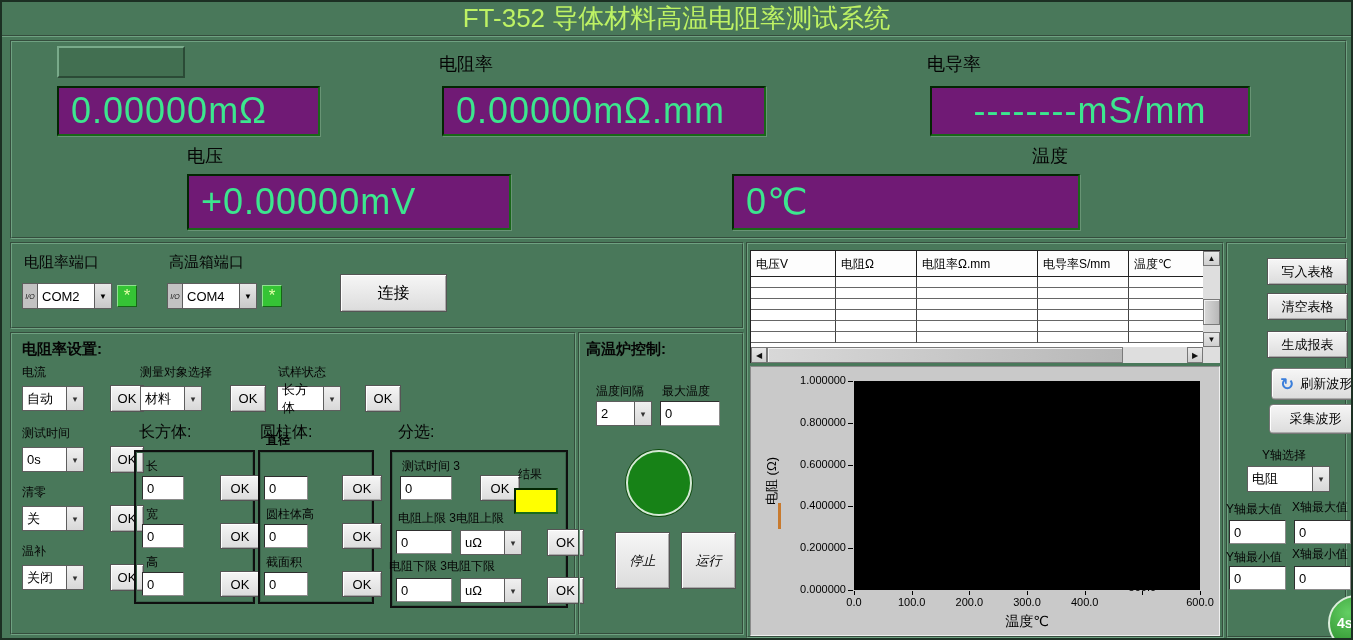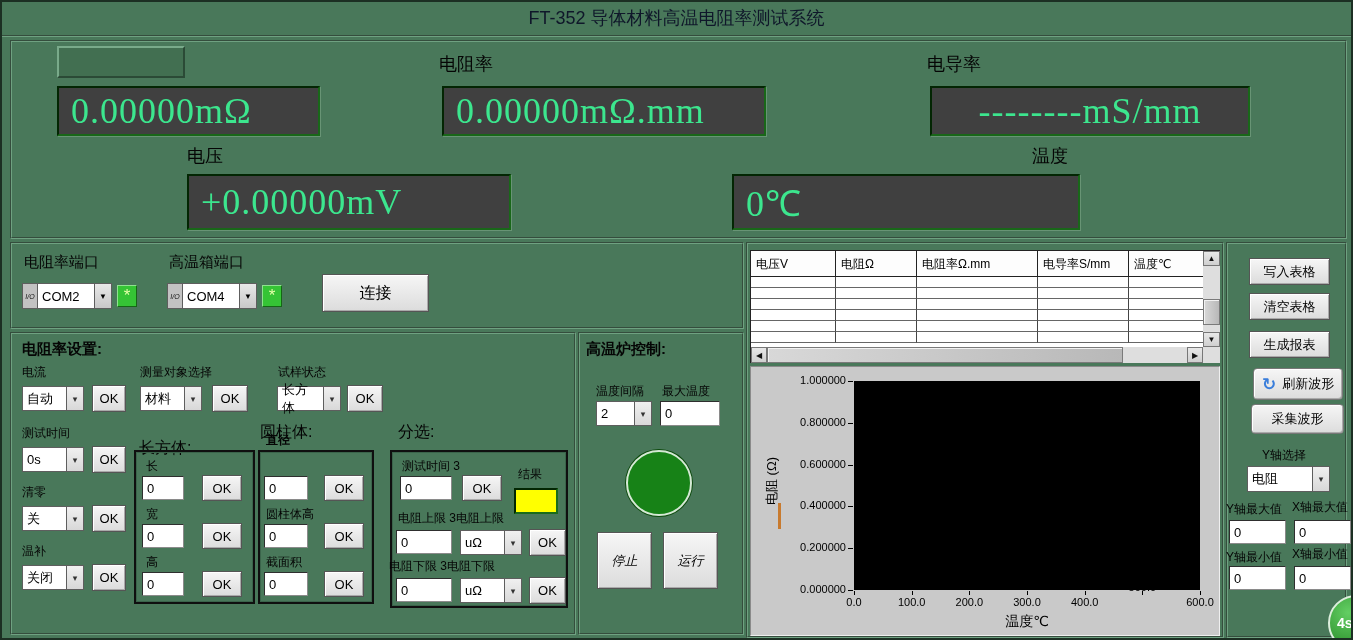--- a/index.html
+++ b/index.html
@@ -4,29 +4,29 @@
 <style>
   * { margin:0; padding:0; box-sizing:border-box; }
   body { font-family:"Liberation Sans","DejaVu Sans",sans-serif; background:#2a2a2a; }
   #app { position:relative; width:1353px; height:640px; background:#49785a;
          border:2px solid #1c2f23; overflow:hidden; }
   .lbl { position:absolute; font-size:12px; color:#050505; white-space:nowrap; }
   .lbl-lg { font-size:18px; }
   .sec-title { font-size:15px; font-weight:bold; }
   .grp-title { font-size:16px; }
   .groove { position:absolute; border:2px groove #6fa181; }
-  .display { position:absolute; background:#404040; color:#3ce68e;
+  .display { position:absolute; background:#701a75; color:#3ce68e;
              border:2px solid; border-color:#032603 #196719 #196719 #032603;
              box-shadow:1px 1px 0 rgba(200,230,200,.25);
              display:flex; align-items:center; padding-left:12px;
-             font-size:36px; letter-spacing:1px;font-family:Liberation Serif, serif; }
+             font-size:36px; letter-spacing:1px; }
   .btn { position:absolute; background:linear-gradient(180deg,#f6f6f6,#dcdcdc);
          border:1px solid #555; box-shadow:inset 1px 1px 0 #fff, inset -1px -1px 0 #aaa;
          display:flex; align-items:center; justify-content:center;
-         font-size:13px; color:#000; cursor:pointer; }
+         font-size:13px; color:#000; cursor:pointer;margin-left:18px; }
   .btn-round { border-radius:4px; border-color:#777; }
   .field { position:absolute; background:#fff; border:1px solid;
            border-color:#2e2e2e #8a8a8a #8a8a8a #2e2e2e;
            font-size:13px; color:#000; padding:2px 4px;
            font-family:"Liberation Sans","DejaVu Sans",sans-serif; }
   .combo { position:absolute; display:flex; }
   .combo-val { flex:1; background:#fff; border:1px solid #5e5e5e; border-right:none;
                font-size:13px; padding:2px 4px; display:flex; align-items:center; }
   .combo-btn { width:18px; background:linear-gradient(180deg,#f0f0f0,#d8d8d8);
                border:1px solid #5e5e5e; display:flex; align-items:center;
@@ -75,21 +75,21 @@
                 box-shadow:0 0 0 1px #0d4a0d; }
   .yellow-ind { position:absolute; background:#ffff00; border:2px solid;
                 border-color:#032603 #1a6b1a #1a6b1a #032603; }
   .refresh-ico { font-size:17px; color:#3a7edb; font-weight:bold; margin-right:6px; }
   .badge { position:absolute; left:1326px; top:593px; width:56px; height:56px;
            border-radius:50%; background:radial-gradient(circle at 35% 30%,#63cf63,#1b7a1b);
            border:2px solid #ddeedd; color:#fff; font-size:14px; font-weight:bold;
            display:flex; align-items:center; padding-left:7px; }
   #title-bar { position:absolute; left:0; top:0; width:100%; height:35px;
                border-bottom:2px groove #6fa181; text-align:center;
-               font-size:18px; color:#0f172a; line-height:33px; }
+               font-size:26px; color:#bef264; line-height:33px; }
   .empty-box { position:absolute; left:55px; top:44px; width:128px; height:32px;
                background:#426f51; border:2px solid;
                border-color:#79aa8a #2b4a36 #2b4a36 #79aa8a; }
 </style>
 </head>
 <body>
 
 <div id="app">
 
   <div id="title-bar">FT-352 导体材料高温电阻率测试系统</div>
@@ -168,21 +168,21 @@
   </div>
   <div class="btn" style="left:210px;top:383px;width:36px;height:27px;">OK</div>
 
   <div class="lbl" style="left:276px;top:362px;">试样状态</div>
   <div class="combo" style="left:275px;top:384px;width:64px;height:25px;">
     <span class="combo-val">长方体</span>
     <span class="combo-btn">▾</span>
   </div>
   <div class="btn" style="left:345px;top:383px;width:36px;height:27px;">OK</div>
 
-  <div class="lbl grp-title" style="left:137px;top:420px;margin-top:16px;">长方体:</div>
+  <div class="lbl grp-title" style="left:137px;top:420px;">长方体:</div>
   <div class="frame" style="left:132px;top:448px;width:121px;height:154px;"></div>
   <div class="lbl" style="left:144px;top:456px;">长</div>
   <input class="field" style="left: 140px; top: 474px; width: 42px; height: 24px;" value="0">
   <div class="btn" style="left:200px;top:473px;width:40px;height:26px;">OK</div>
   <div class="lbl" style="left:144px;top:504px;">宽</div>
   <input class="field" style="left: 140px; top: 522px; width: 42px; height: 24px;" value="0">
   <div class="btn" style="left:200px;top:521px;width:40px;height:26px;">OK</div>
   <div class="lbl" style="left:144px;top:552px;">高</div>
   <input class="field" style="left: 140px; top: 570px; width: 42px; height: 24px;" value="0">
   <div class="btn" style="left:200px;top:569px;width:40px;height:26px;">OK</div>

